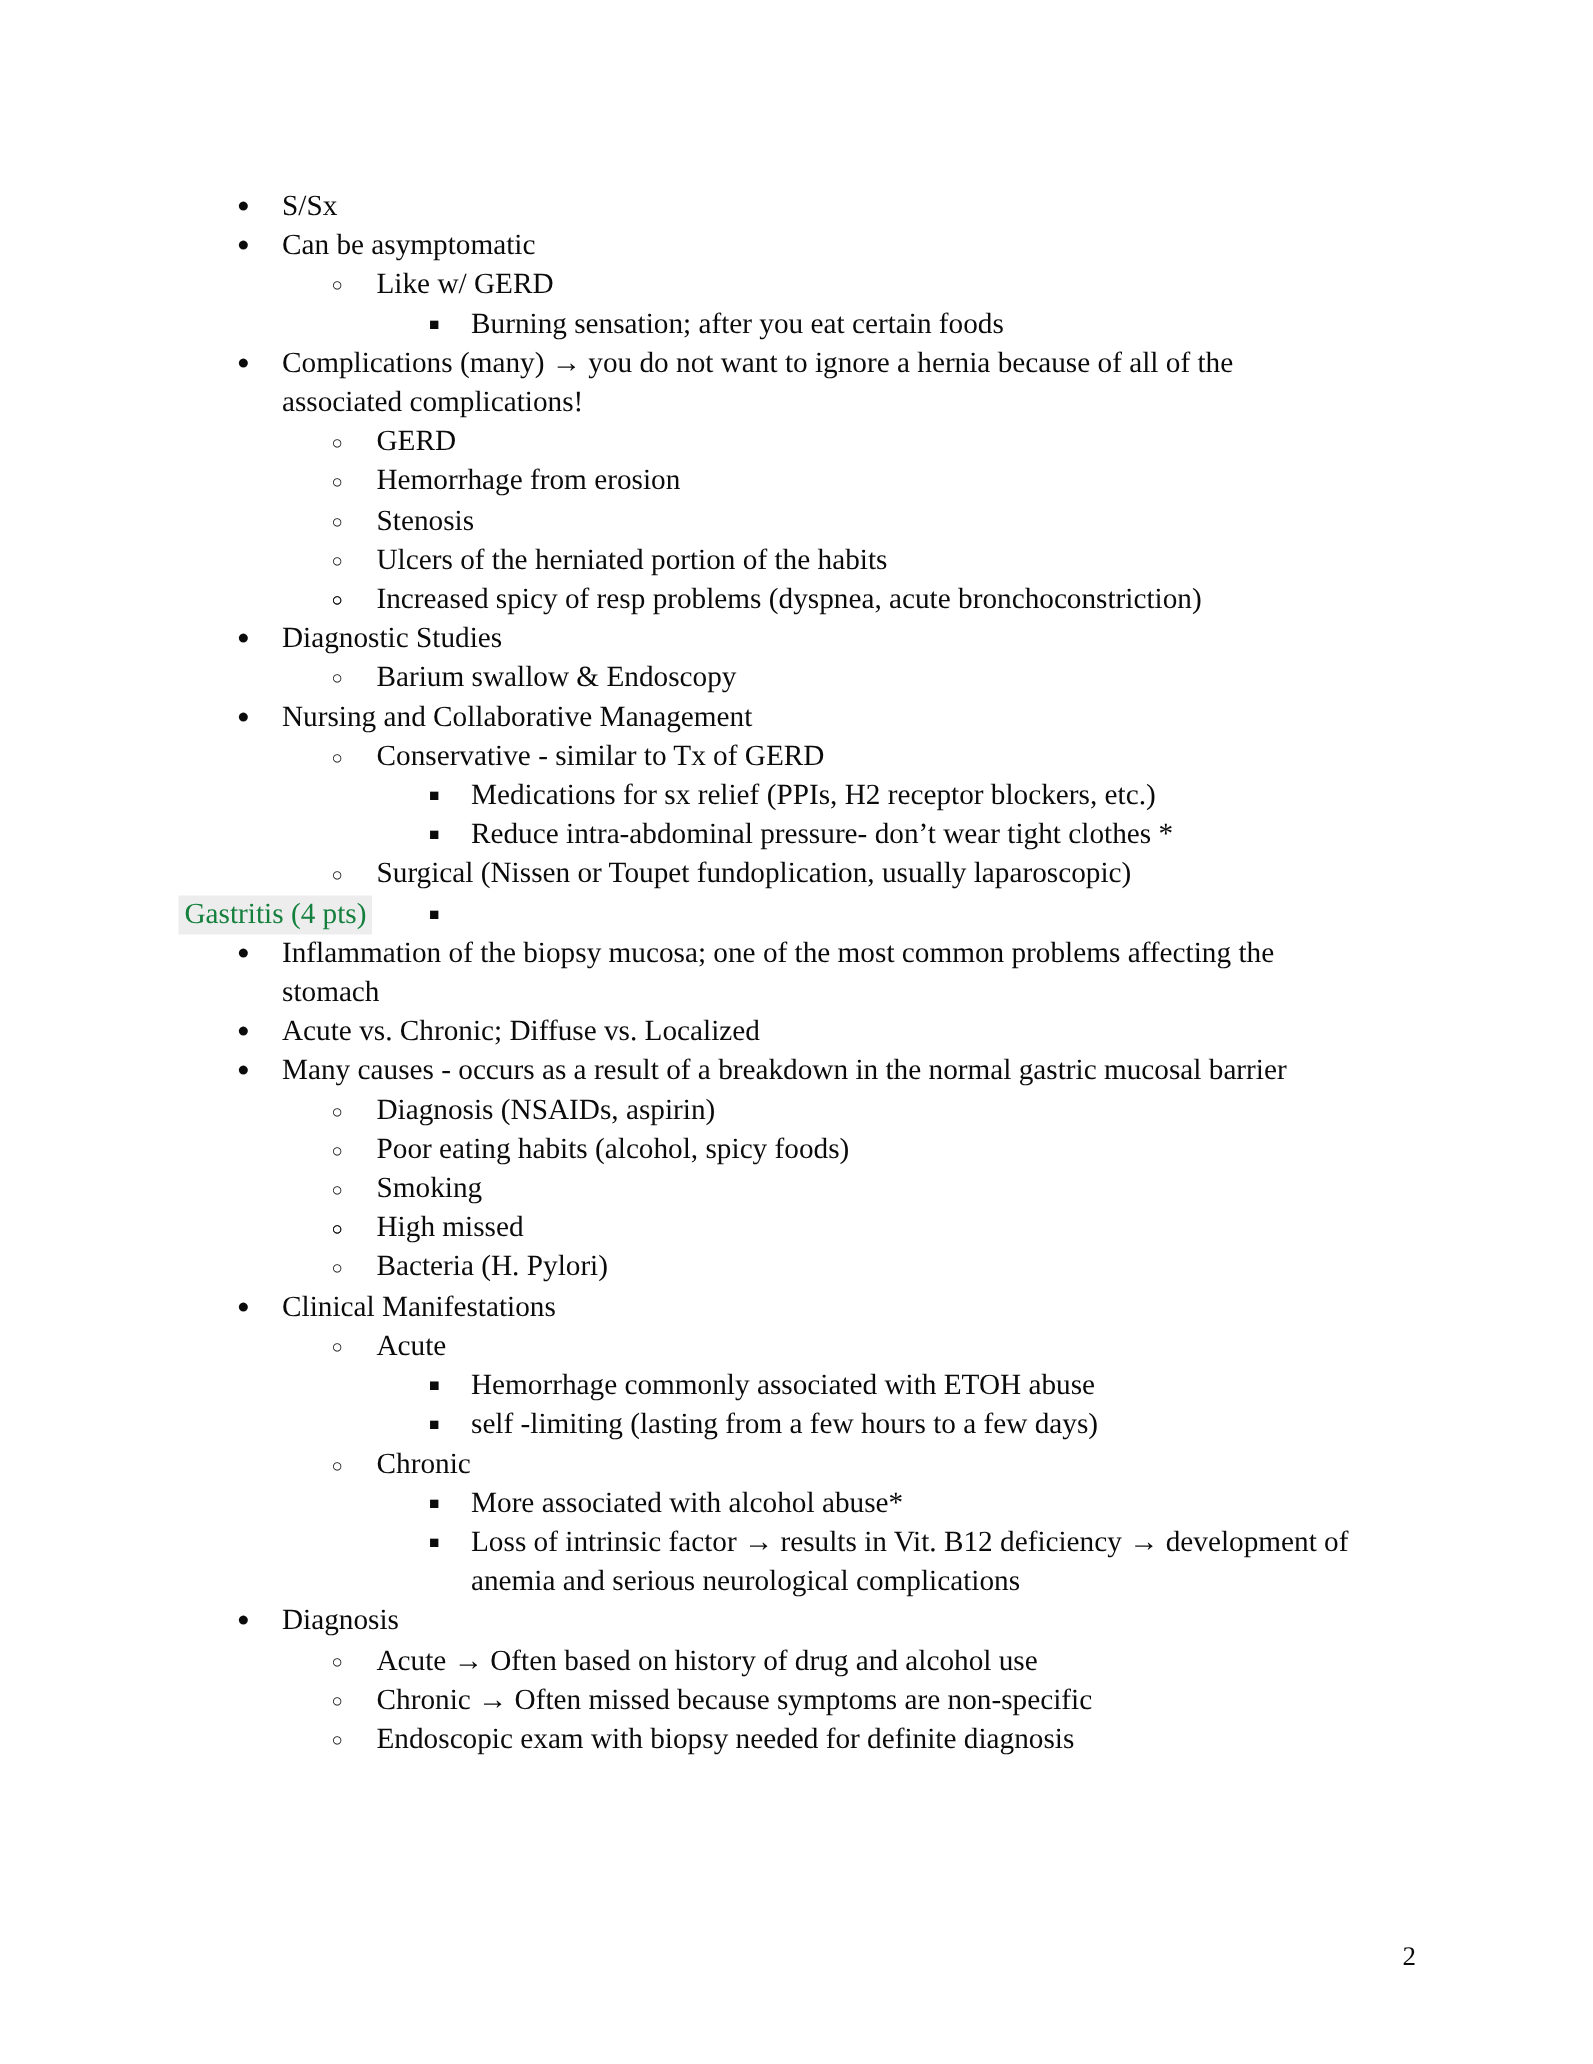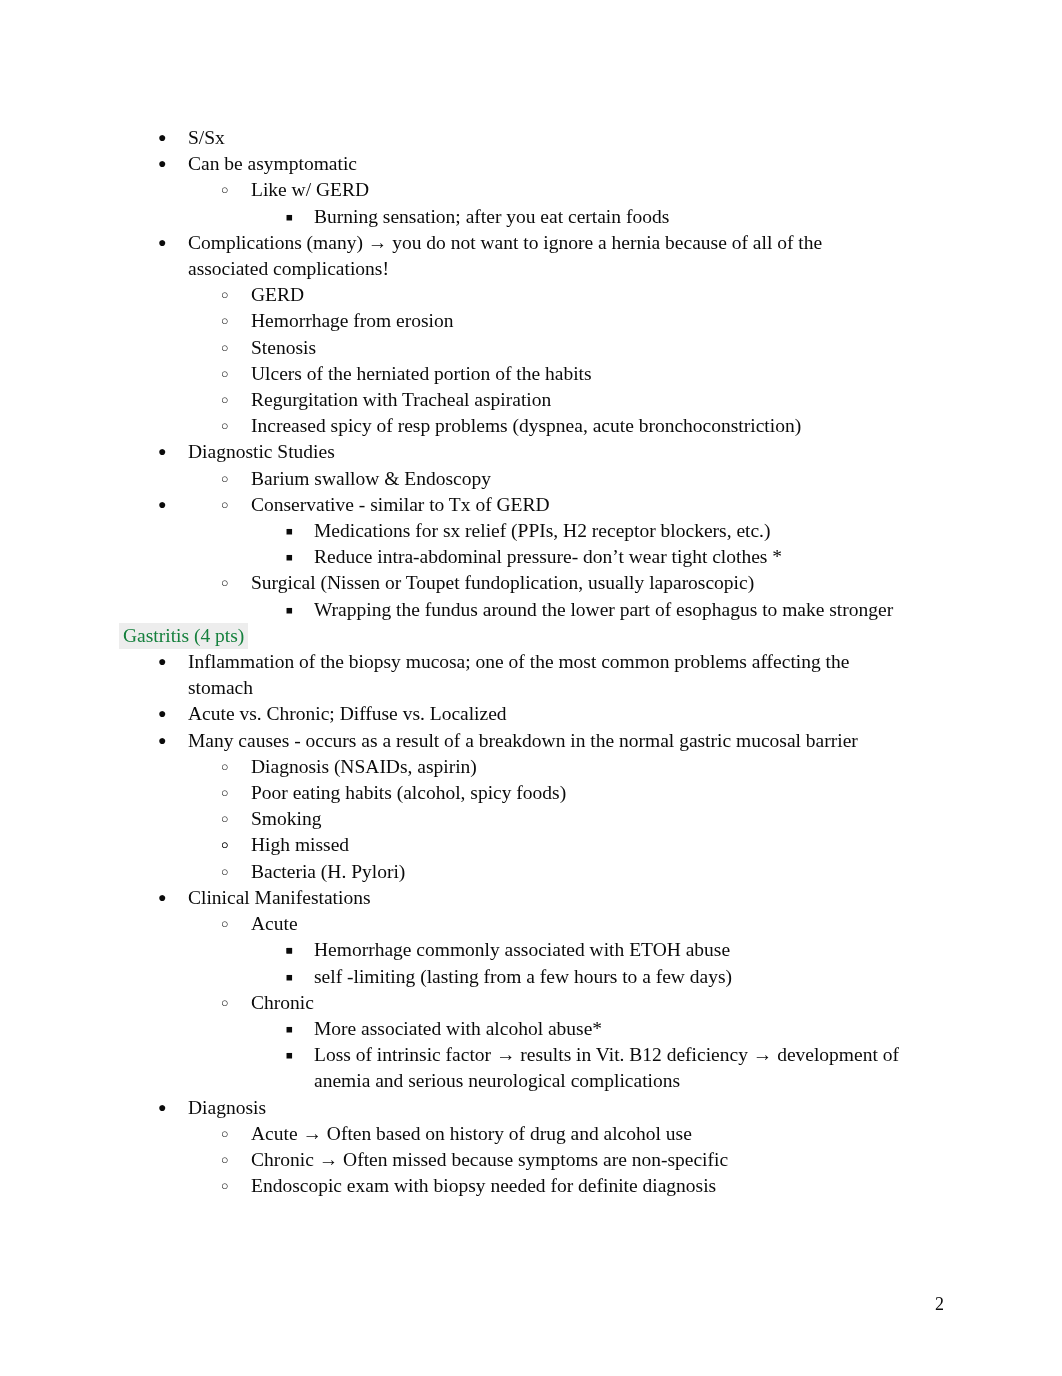--- a/index.html
+++ b/index.html
@@ -149,56 +149,55 @@
       <div class="item lvl2">
         <span class="marker">○</span>
         <span class="txt">Stenosis</span>
       </div>
       <div class="item lvl2">
         <span class="marker">○</span>
         <span class="txt">Ulcers of the herniated portion of the habits</span>
       </div>
       <div class="item lvl2">
         <span class="marker">○</span>
-        <span class="txt">Regurgitation with Tracheal aspiration</span>
       </div>
       <div class="item lvl2">
         <span class="marker">○</span>
         <span class="txt">Increased spicy of resp problems (dyspnea, acute bronchoconstriction)</span>
       </div>
       <div class="item lvl1">
         <span class="marker">●</span>
         <span class="txt">Diagnostic Studies</span>
       </div>
       <div class="item lvl2">
         <span class="marker">○</span>
         <span class="txt">Barium swallow &amp; Endoscopy</span>
       </div>
       <div class="item lvl1">
         <span class="marker">●</span>
+        <span class="txt">Nursing and Collaborative Management</span>
       </div>
       <div class="item lvl2">
         <span class="marker">○</span>
         <span class="txt">Conservative - similar to Tx of GERD</span>
       </div>
       <div class="item lvl3">
         <span class="marker">■</span>
         <span class="txt">Medications for sx relief (PPIs, H2 receptor blockers, etc.)</span>
       </div>
       <div class="item lvl3">
         <span class="marker">■</span>
         <span class="txt">Reduce intra-abdominal pressure- don’t wear tight clothes *</span>
       </div>
       <div class="item lvl2">
         <span class="marker">○</span>
         <span class="txt">Surgical (Nissen or Toupet fundoplication, usually laparoscopic)</span>
       </div>
       <div class="item lvl3">
         <span class="marker">■</span>
-        <span class="txt">Wrapping the fundus around the lower part of esophagus to make stronger</span>
       </div>
       <div class="plain"><span class="hl">Gastritis (4 pts)</span></div>
       <div class="item lvl1">
         <span class="marker">●</span>
         <span class="txt">Inflammation of the biopsy mucosa; one of the most common problems affecting the stomach</span>
       </div>
       <div class="item lvl1">
         <span class="marker">●</span>
         <span class="txt">Acute vs. Chronic; Diffuse vs. Localized</span>
       </div>

